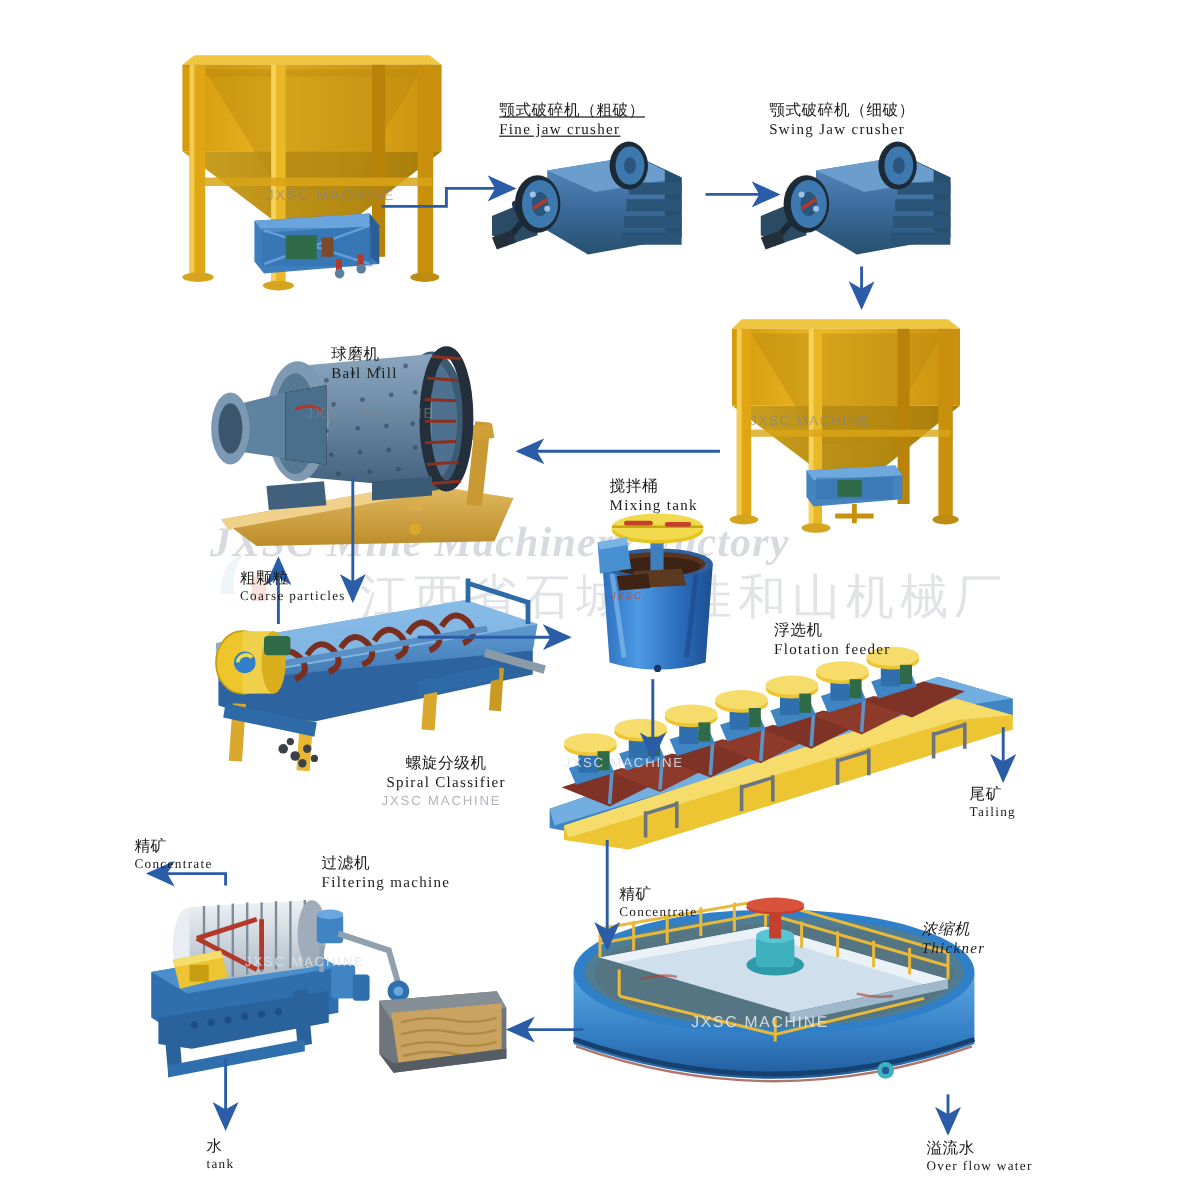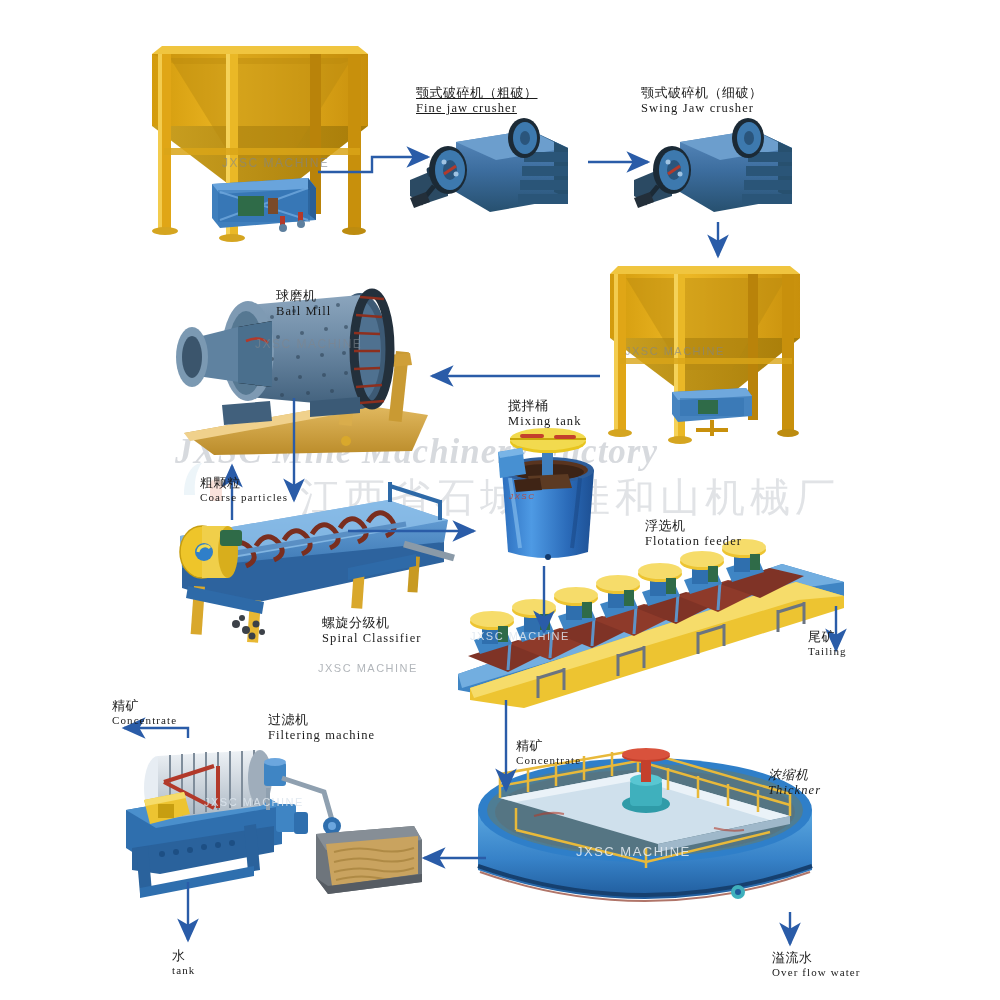--- a/index.html
+++ b/index.html
@@ -371,21 +371,21 @@
         <circle cx="78" cy="134" r="4"></circle>
           <circle cx="88" cy="140" r="4"></circle>
           <circle cx="98" cy="134" r="3.5"></circle>
         <circle cx="84" cy="128" r="3"></circle>
           <circle cx="104" cy="142" r="3"></circle>
           <circle cx="94" cy="146" r="3.5"></circle>
       </g>
     </svg>
     <div class="brand dark" style="left:160px;top:172px;font-size:11px;">JXSC  MACHINE</div>
   </div>
-  <div class="lbl" style="left:322px;top:615px;">
+  <div class="lbl" style="left:322px;top:629px;text-align:center;">
     <span class="cn">螺旋分级机</span>
     <span class="en">Spiral Classifier</span>
   </div>
 
   <div class="mach" style="left:452px;top:548px;">
     <svg width="400" height="160" viewBox="0 0 400 160">
 
       <polygon points="6,126 330,16 392,34 392,50 70,154 6,142" fill="#3f85c4"></polygon>
       <polygon points="6,126 330,16 392,34 336,42 10,140" fill="#72aee0"></polygon>
 
@@ -645,21 +645,21 @@
       <path d="M188 738 L188 728 L124 728"></path>
 
       <path d="M188 882 L188 940"></path>
     </g>
   </svg>
 
   <div class="lbl sm" style="left:200px;top:475px;">
     <span class="cn">粗颗粒</span>
     <span class="en">Coarse particles</span>
   </div>
-  <div class="lbl sm" style="left:808px;top:629px;">
+  <div class="lbl sm" style="left:808px;top:655px;">
     <span class="cn">尾矿</span>
     <span class="en">Tailing</span>
   </div>
   <div class="lbl sm" style="left:112px;top:698px;">
     <span class="cn">精矿</span>
     <span class="en">Concentrate</span>
   </div>
   <div class="lbl sm" style="left:516px;top:738px;">
     <span class="cn">精矿</span>
     <span class="en">Concentrate</span>

